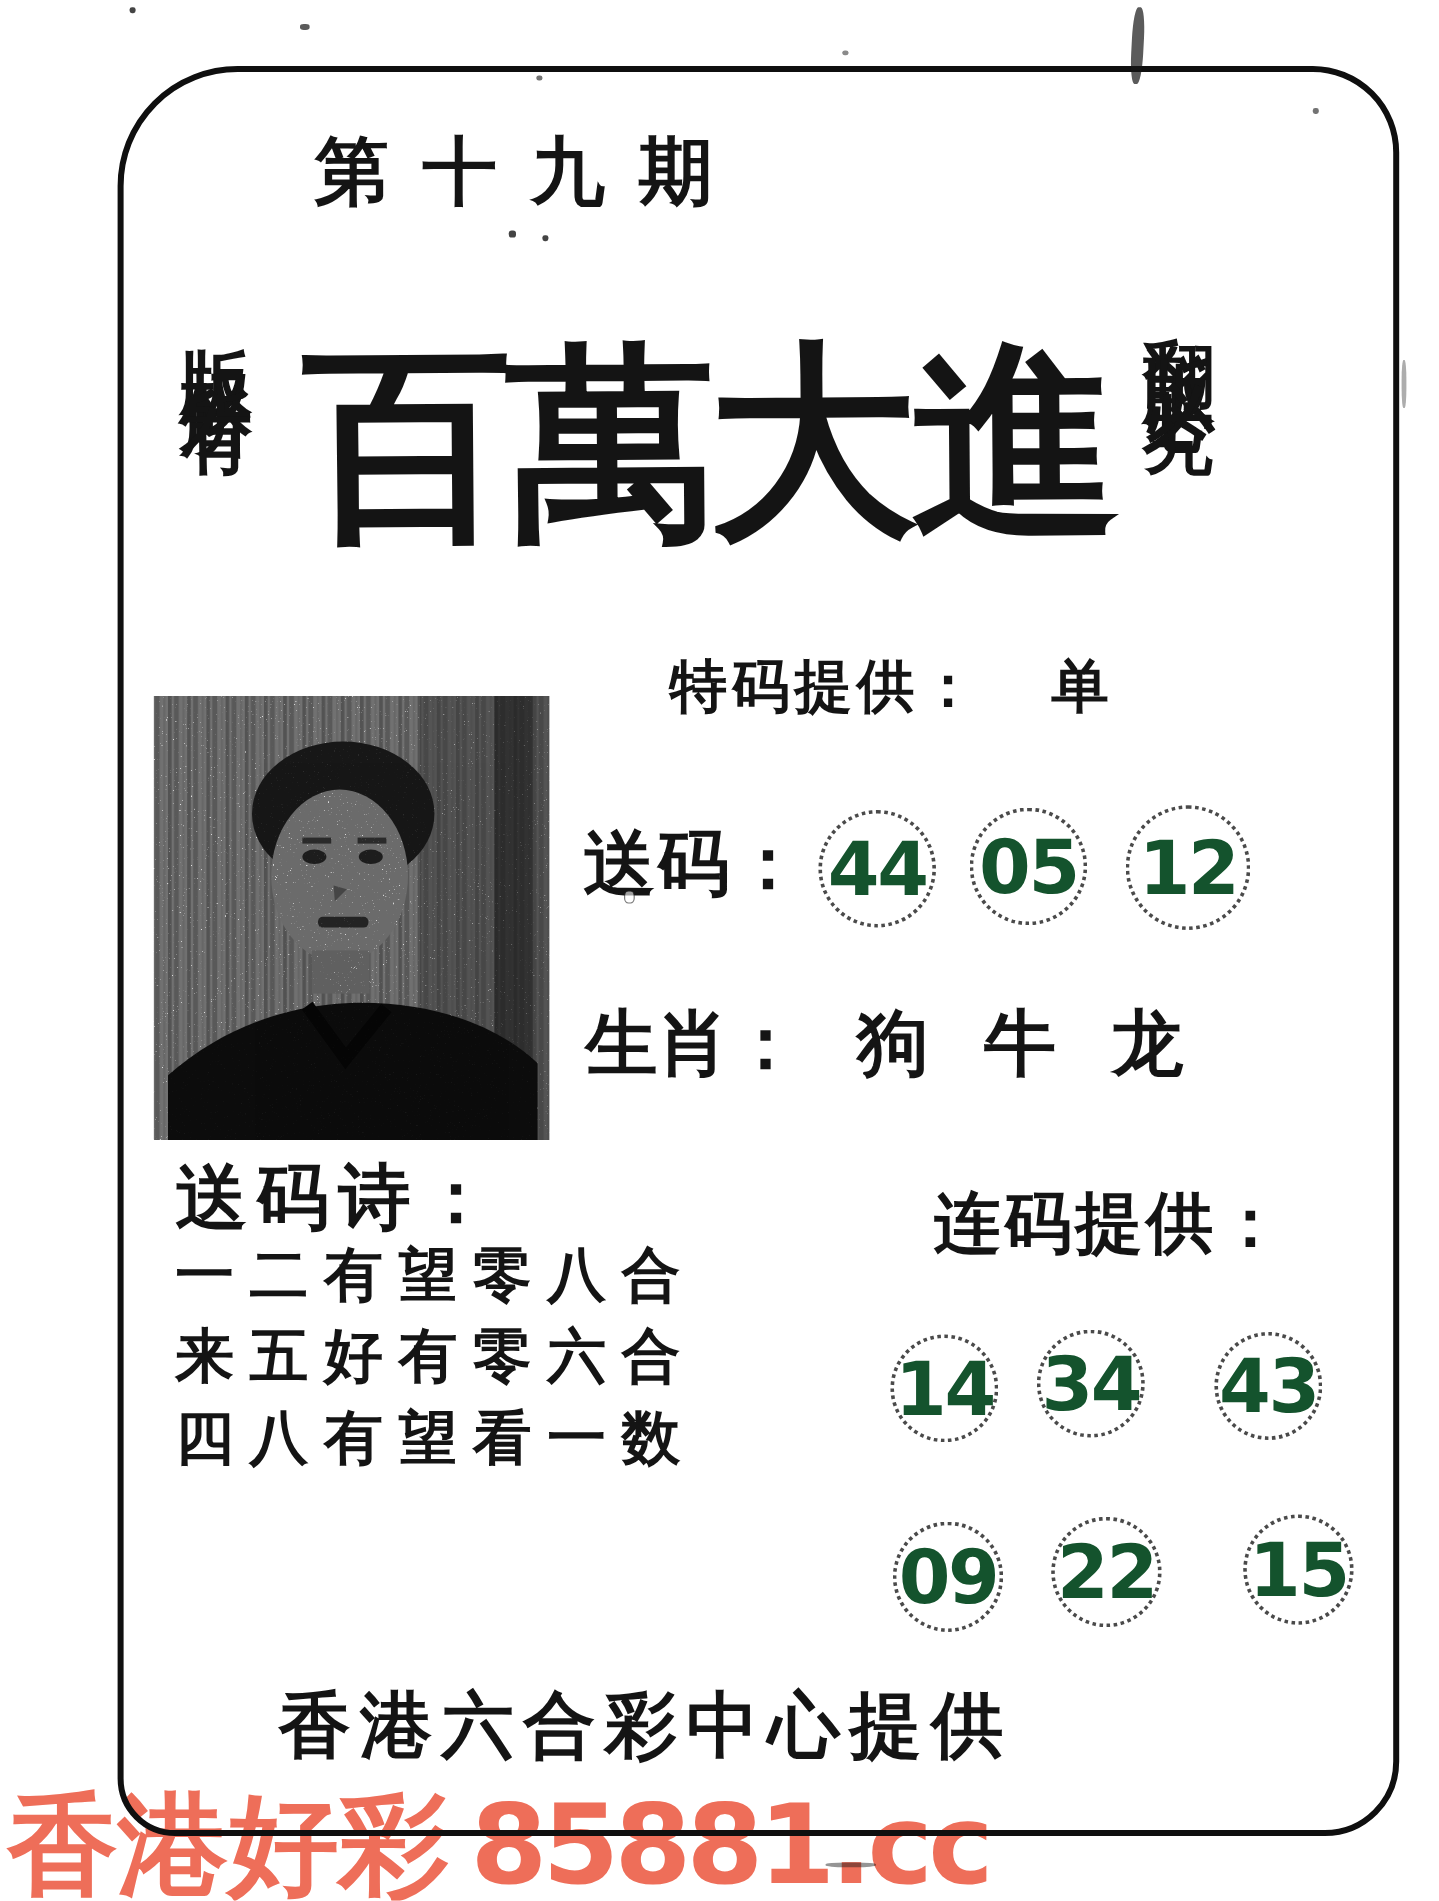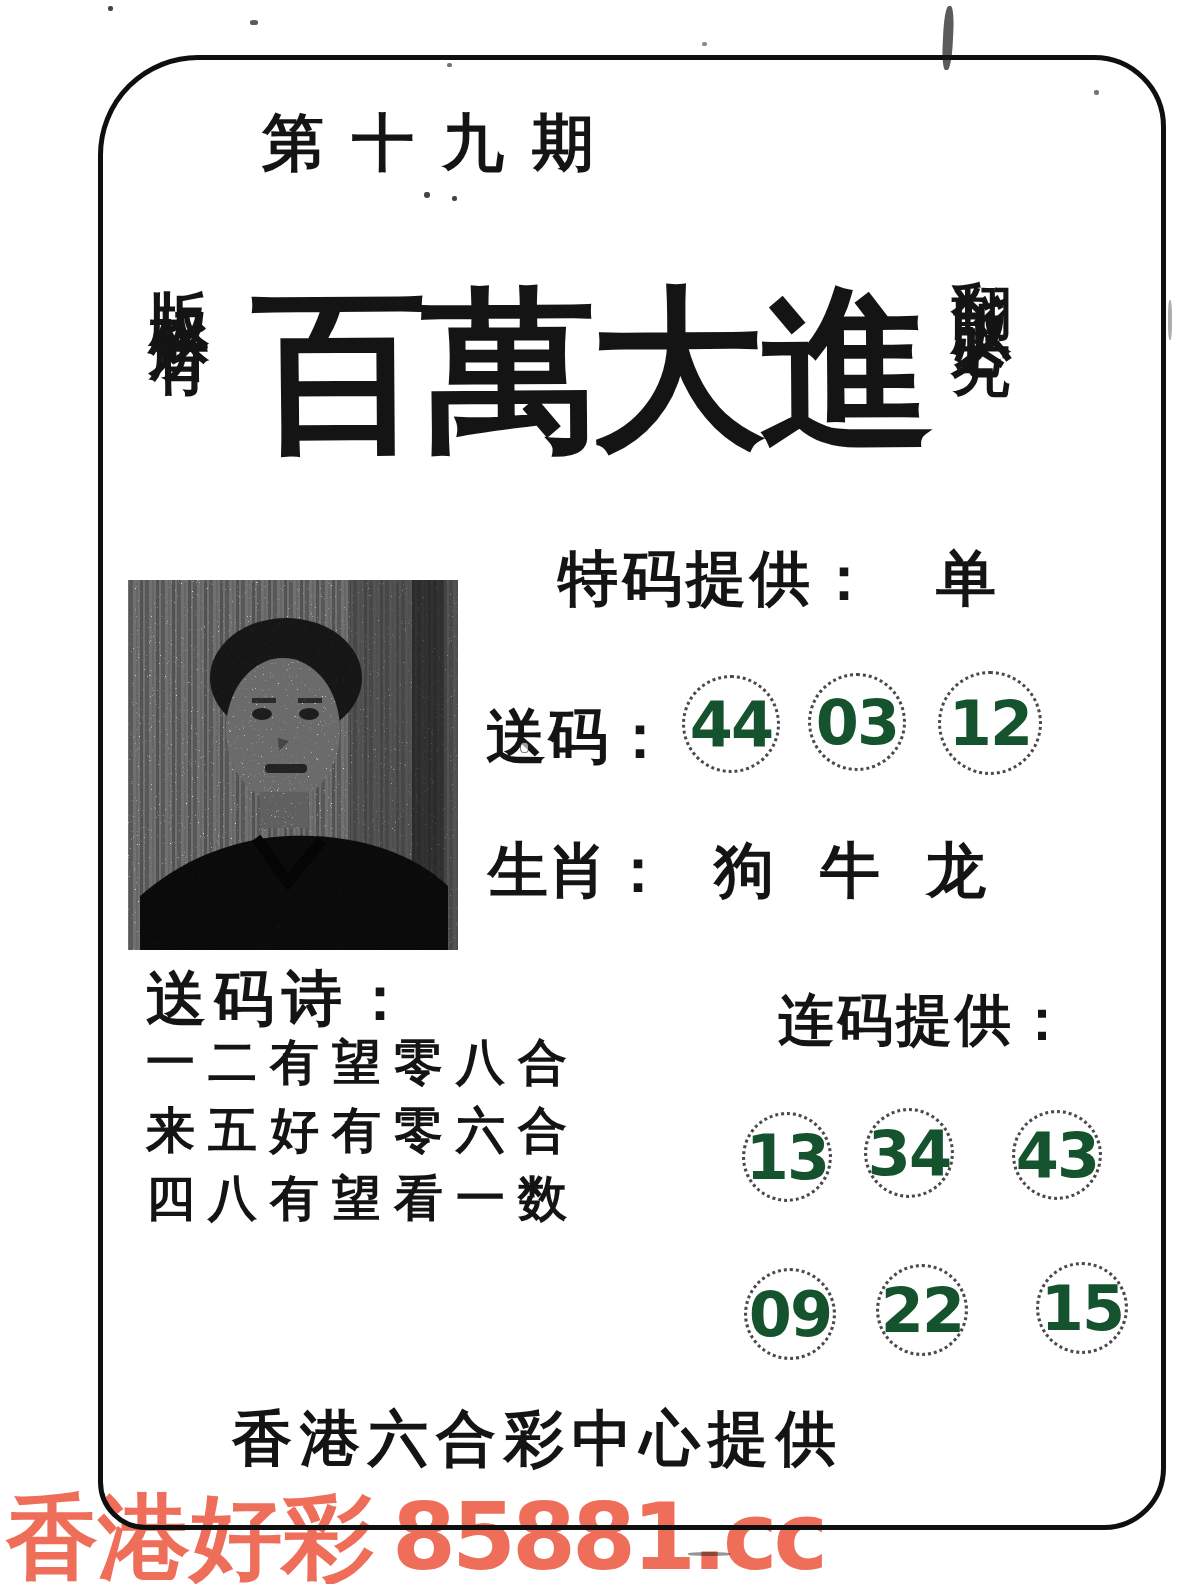--- a/index.html
+++ b/index.html
@@ -18,28 +18,28 @@
 
   .issue{left:262px;top:112px;font-size:62px;font-weight:700;letter-spacing:28px;}
   .vert{writing-mode:vertical-rl;text-orientation:upright;font-weight:700;}
   .vert-left{left:150px;top:242px;font-size:60px;letter-spacing:16px;}
   .vert-right{left:952px;top:232px;font-size:60px;letter-spacing:18px;}
   .main-title{
     left:252px;top:282px;font-size:175px;font-weight:800;letter-spacing:-6px;
     transform:rotate(-0.4deg);
   }
 
-  .special-line{left:558px;top:548px;font-size:60px;font-weight:700;letter-spacing:4px;}
+  .special-line{left:558px;top:548px;font-size:48px;font-weight:700;letter-spacing:4px;}
   .special-line .val{margin-left:58px;}
 
   .photo{
     position:absolute;left:128px;top:580px;width:330px;height:370px;overflow:hidden;
   }
 
-  .row-label{font-size:60px;font-weight:700;letter-spacing:2px;margin-top:16px;}
+  .row-label{font-size:60px;font-weight:700;letter-spacing:2px;}
   .gift-label{left:486px;top:690px;}
   .zodiac-line{left:488px;top:840px;font-size:60px;font-weight:700;}
   .zodiac-line .animal{margin-left:46px;}
 
   .num-circle{
     position:absolute;display:flex;align-items:center;justify-content:center;
     border:3px dotted #4a4a4a;border-radius:50%;box-sizing:border-box;
     font-size:62px;font-weight:600;color:#14532d;letter-spacing:-2px;
   }
 
@@ -103,34 +103,34 @@
       <rect x="137" y="184" width="42" height="9" rx="4" fill="#474747"></rect>
       <rect x="132" y="212" width="48" height="36" fill="#c2c2c2"></rect>
       <path d="M12 370 L12 316 C62 272 118 258 160 256 C226 253 284 272 320 306 L320 370 Z" fill="#181818"></path>
       <path d="M128 258 L160 302 L194 260" fill="none" stroke="#0b0b0b" stroke-width="11"></path>
       <rect width="330" height="370" filter="url(#grain)" opacity="0.5"></rect>
     </svg>
   </div>
 
   <div class="txt row-label gift-label">送码：</div>
   <div class="num-circle" style="left:682px;top:675px;width:98px;height:98px;">44</div>
-  <div class="num-circle" style="left:808px;top:673px;width:98px;height:98px;">03</div>
+  <div class="num-circle" style="left:808px;top:673px;width:98px;height:98px;">05</div>
   <div class="num-circle" style="left:938px;top:671px;width:104px;height:104px;">12</div>
 
   <div class="txt zodiac-line">
     <span>生肖：</span><span class="animal">狗</span><span class="animal">牛</span><span class="animal">龙</span>
   </div>
 
   <div class="txt poem-title">送码诗：</div>
   <div class="txt poem-line pl1">一二有望零八合</div>
   <div class="txt poem-line pl2">来五好有零六合</div>
   <div class="txt poem-line pl3">四八有望看一数</div>
 
   <div class="txt conn-label">连码提供：</div>
-  <div class="num-circle" style="left:742px;top:1112px;width:90px;height:90px;">13</div>
+  <div class="num-circle" style="left:742px;top:1112px;width:90px;height:90px;">14</div>
   <div class="num-circle" style="left:864px;top:1108px;width:90px;height:90px;">34</div>
   <div class="num-circle" style="left:1012px;top:1110px;width:90px;height:90px;text-align:right;">43</div>
   <div class="num-circle" style="left:744px;top:1268px;width:92px;height:92px;">09</div>
   <div class="num-circle" style="left:876px;top:1264px;width:92px;height:92px;">22</div>
   <div class="num-circle" style="left:1004px;top:1262px;width:92px;height:92px;margin-left:32px;">15</div>
 
   <div class="txt provider">香港六合彩中心提供</div>
 
   <div class="txt watermark" style="color: rgb(238, 110, 89);">
     <span>香港好彩</span><span class="site">85881.cc</span>

